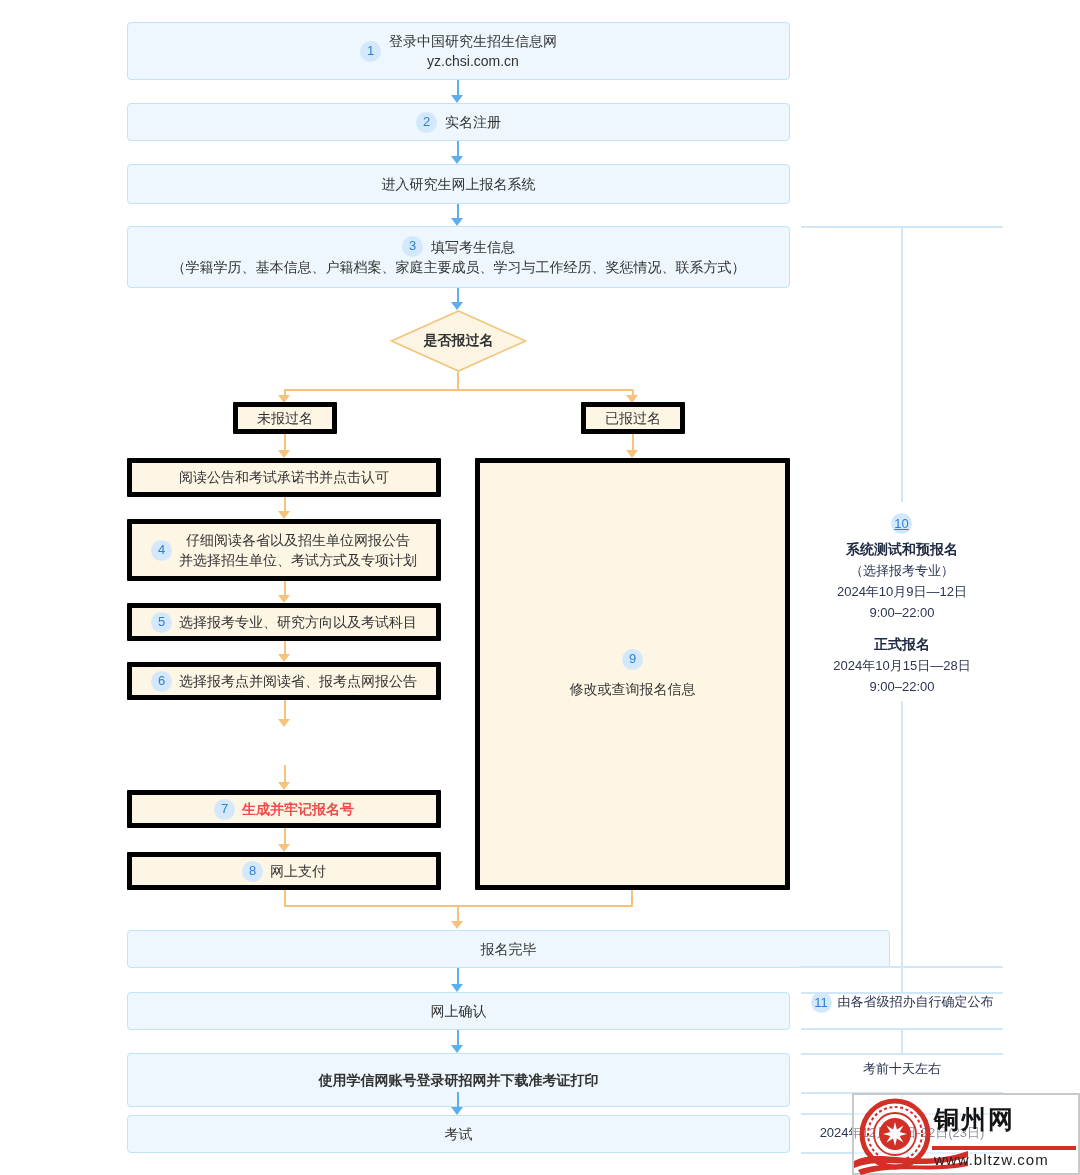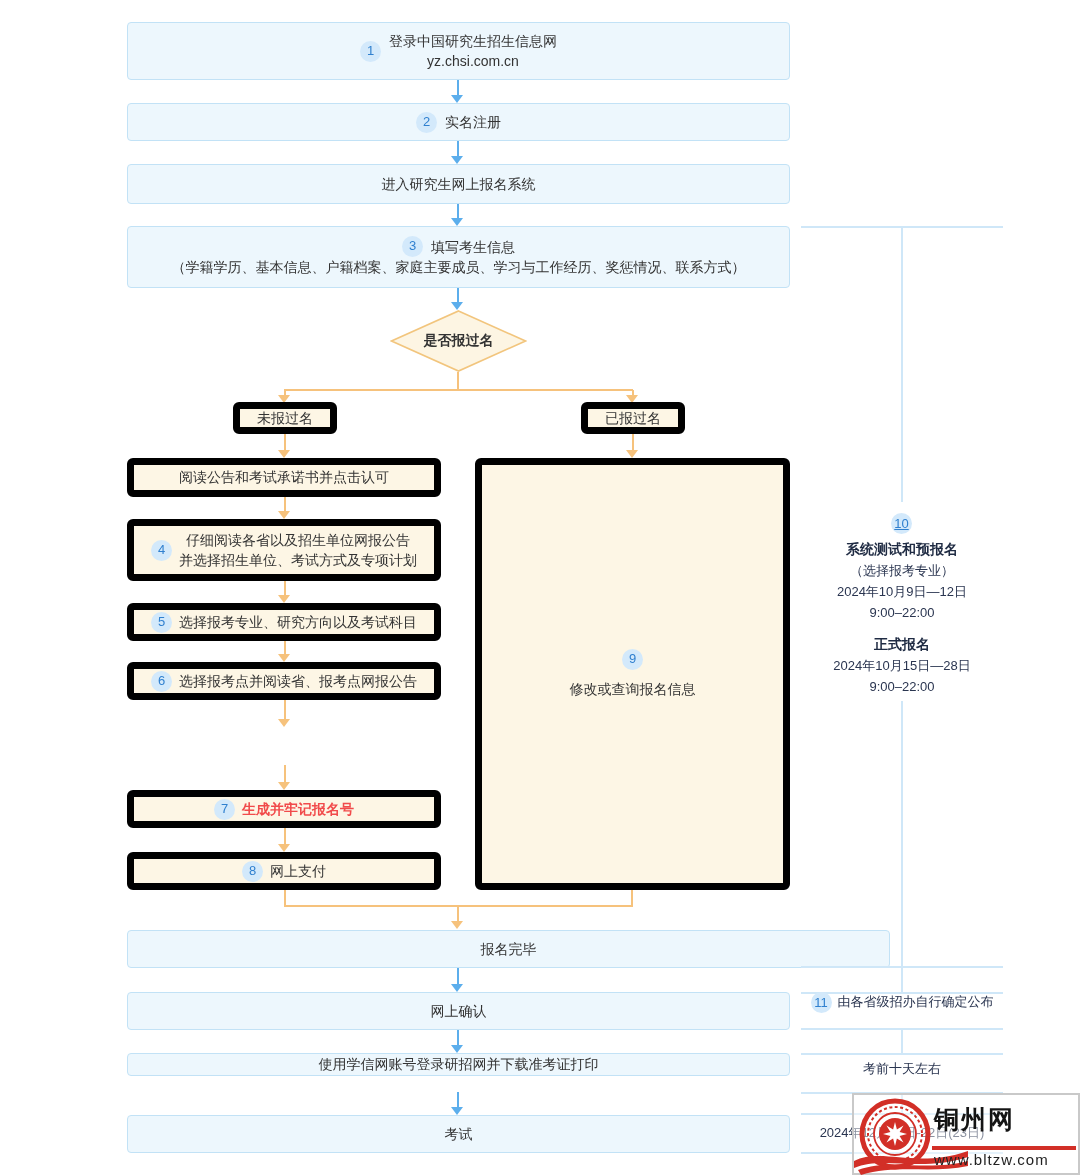--- a/index.html
+++ b/index.html
@@ -2,21 +2,21 @@
 <html lang="zh"><head>
 <meta charset="utf-8">
 <style>
   html,body{margin:0;padding:0;background:#ffffff;}
   body{font-family:"Liberation Sans","DejaVu Sans",sans-serif;}
   #stage{position:relative;width:1080px;height:1175px;background:#ffffff;overflow:hidden;}
 
   .box{position:absolute;box-sizing:border-box;display:flex;align-items:center;justify-content:center;
        font-size:14px;color:#333;text-align:center;line-height:1.45;}
   .blue-box{background:#edf7fd;border:1px solid #c2e2f6;border-radius:4px;}
-  .orange-box{background:#fdf6e5;border:7px solid #000000;border-radius:6px;}
+  .orange-box{background:#fdf6e5;border:5px solid #000000;border-radius:1px;}
 
   .badge{width:21px;height:21px;border-radius:50%;background:#d3e9fb;color:#3080cf;font-size:13px;
          display:inline-flex;align-items:center;justify-content:center;flex:none;}
   .row{display:flex;align-items:center;justify-content:center;gap:8px;}
   .col{display:flex;flex-direction:column;align-items:center;justify-content:center;}
 
   .red-text{color:#f14b4b;font-weight:bold;}
 
   
   .arr{position:absolute;width:13px;}
@@ -174,21 +174,21 @@
   <div class="box blue-box" style="left:127px;top:930px;width:763px;height:38px;">
     <span>报名完毕</span>
   </div>
   <div class="arr arr-blue" style="left:451px;top:968px;height:24px;"></div>
 
   <div class="box blue-box" style="left:127px;top:992px;width:663px;height:38px;">
     <span>网上确认</span>
   </div>
   <div class="arr arr-blue" style="left:451px;top:1030px;height:23px;"></div>
 
-  <div class="box blue-box" style="left:127px;top:1053px;width:663px;height:23px;">
+  <div class="box blue-box" style="left:127px;top:1053px;width:663px;height:54px;font-weight:bold;">
     <span>使用学信网账号登录研招网并下载准考证打印</span>
   </div>
   <div class="arr arr-blue" style="left:451px;top:1092px;height:23px;"></div>
 
   <div class="box blue-box" style="left:127px;top:1115px;width:663px;height:38px;">
     <span>考试</span>
   </div>
 
   <div class="tl-line" style="left:801px;top:226px;width:202px;height:2px;"></div>
   <div class="tl-line" style="left:901px;top:228px;width:2px;height:274px;"></div>

